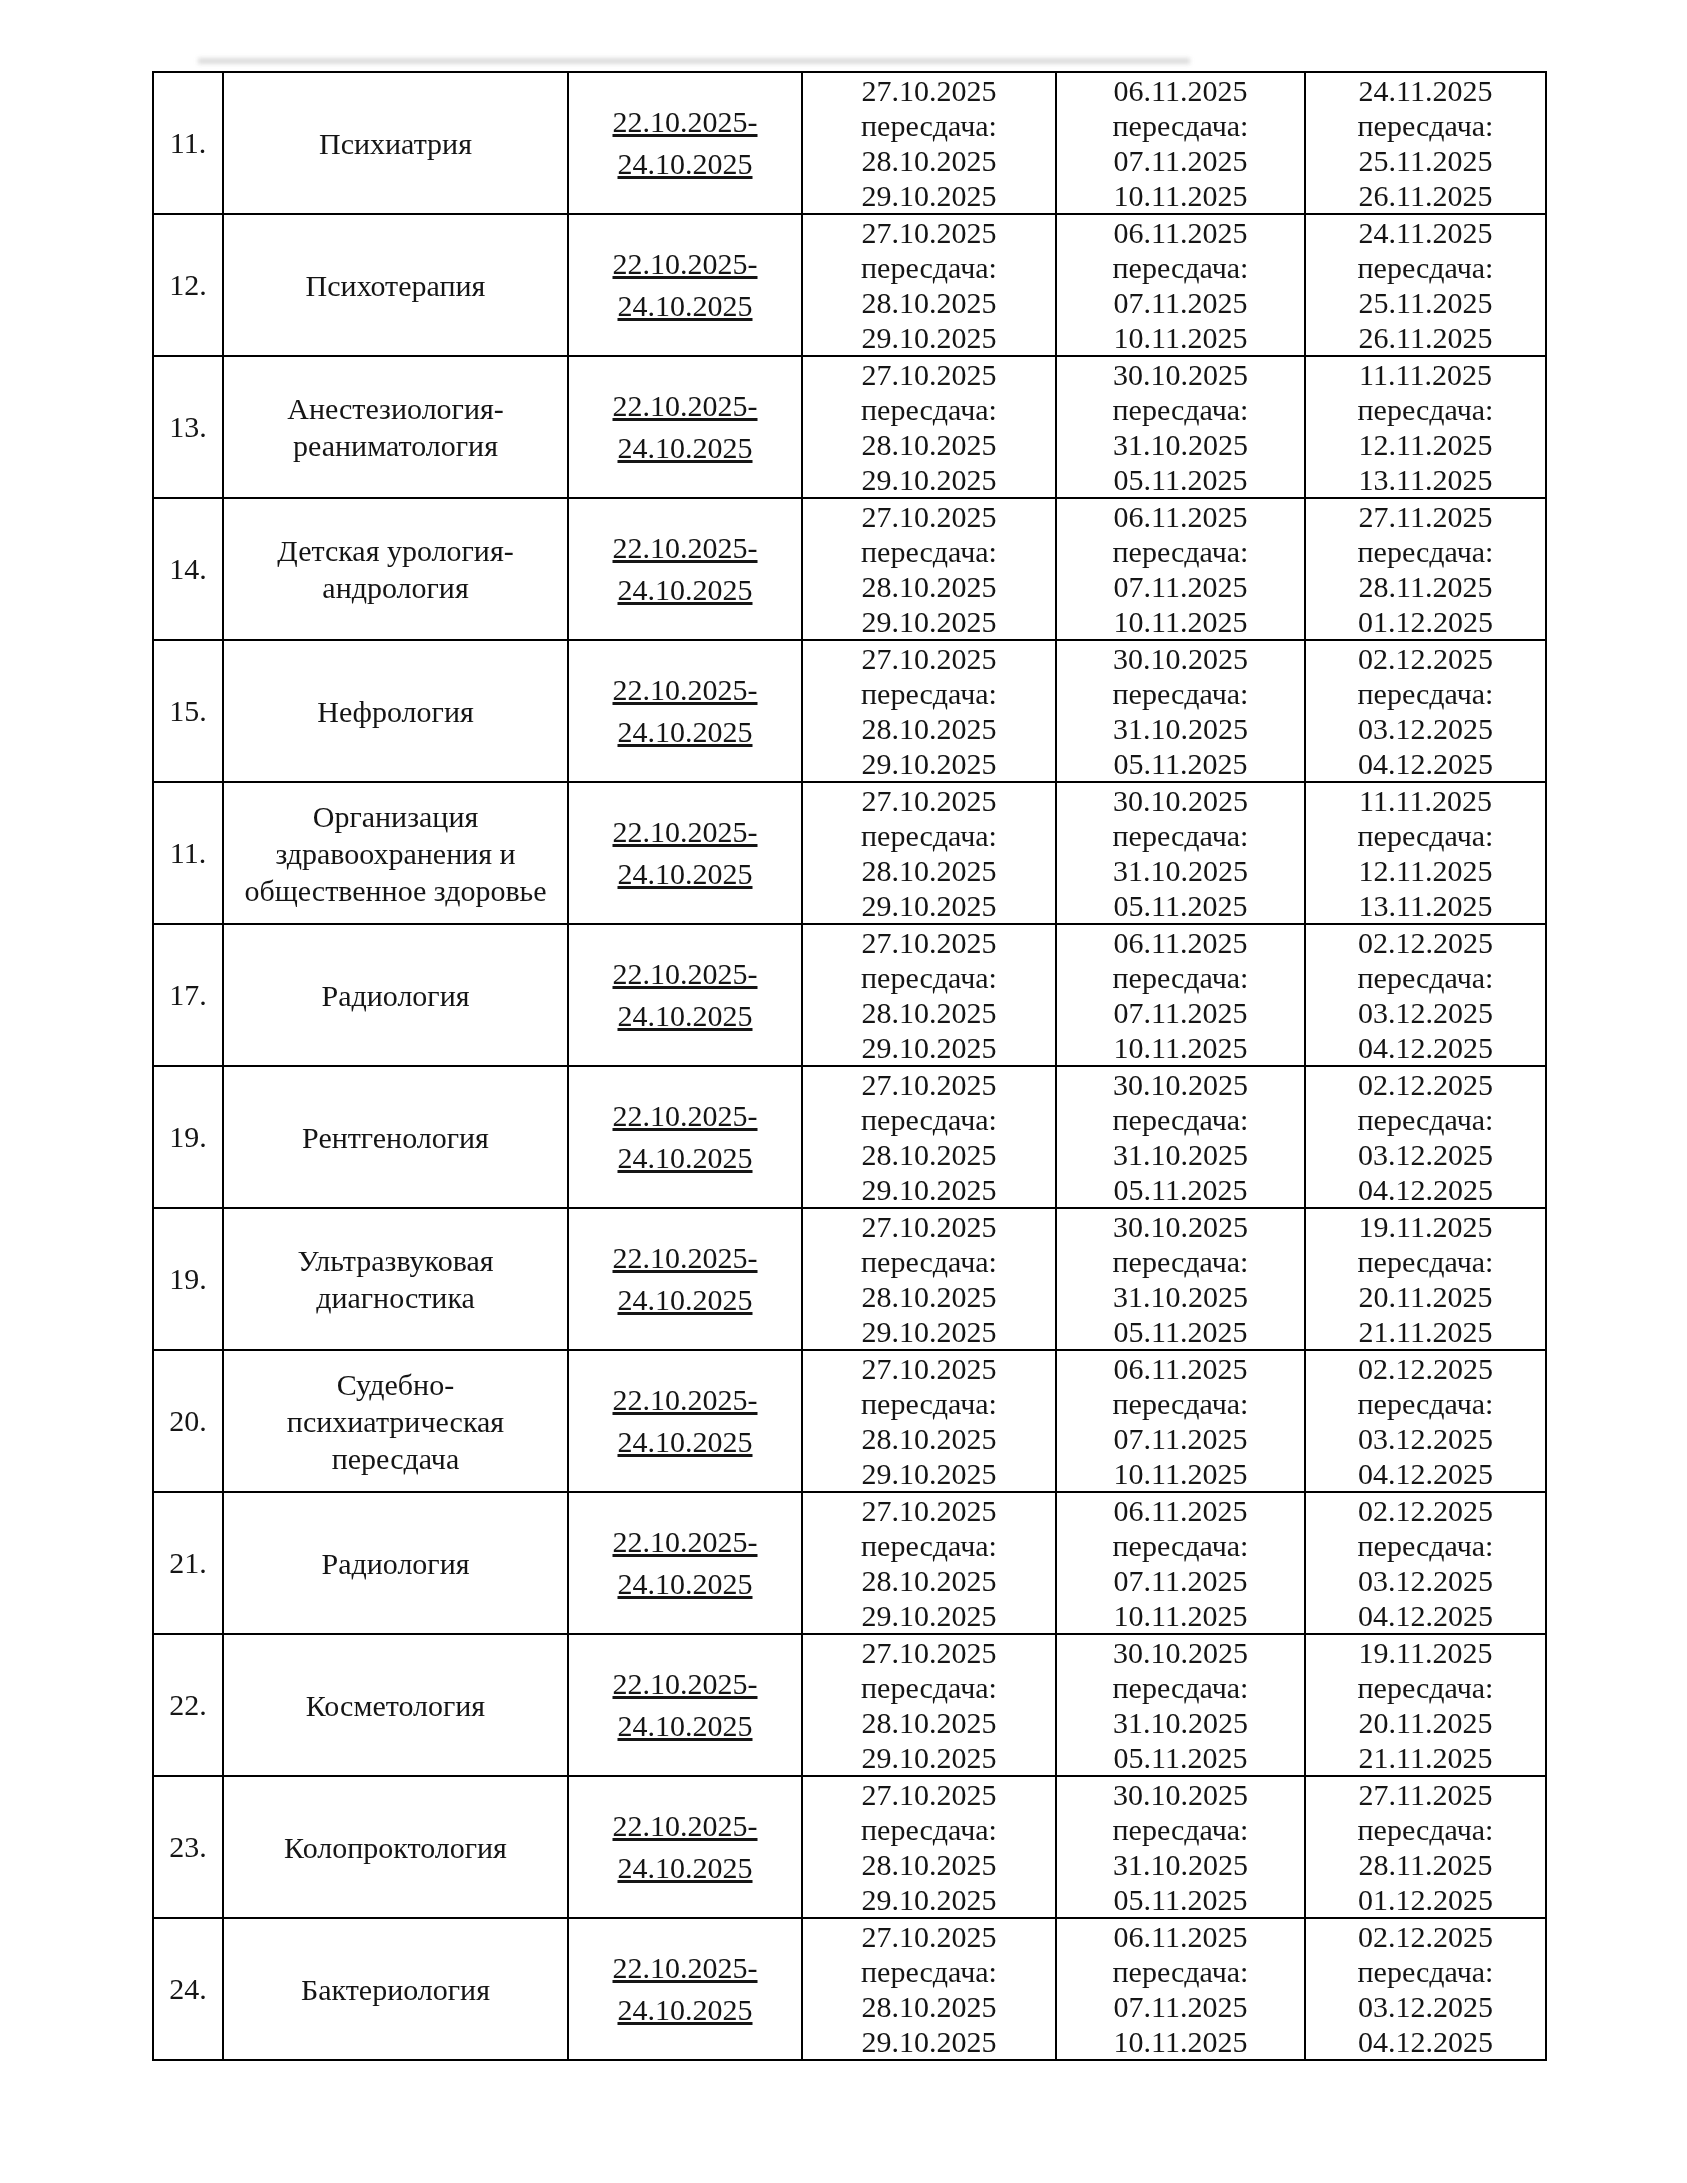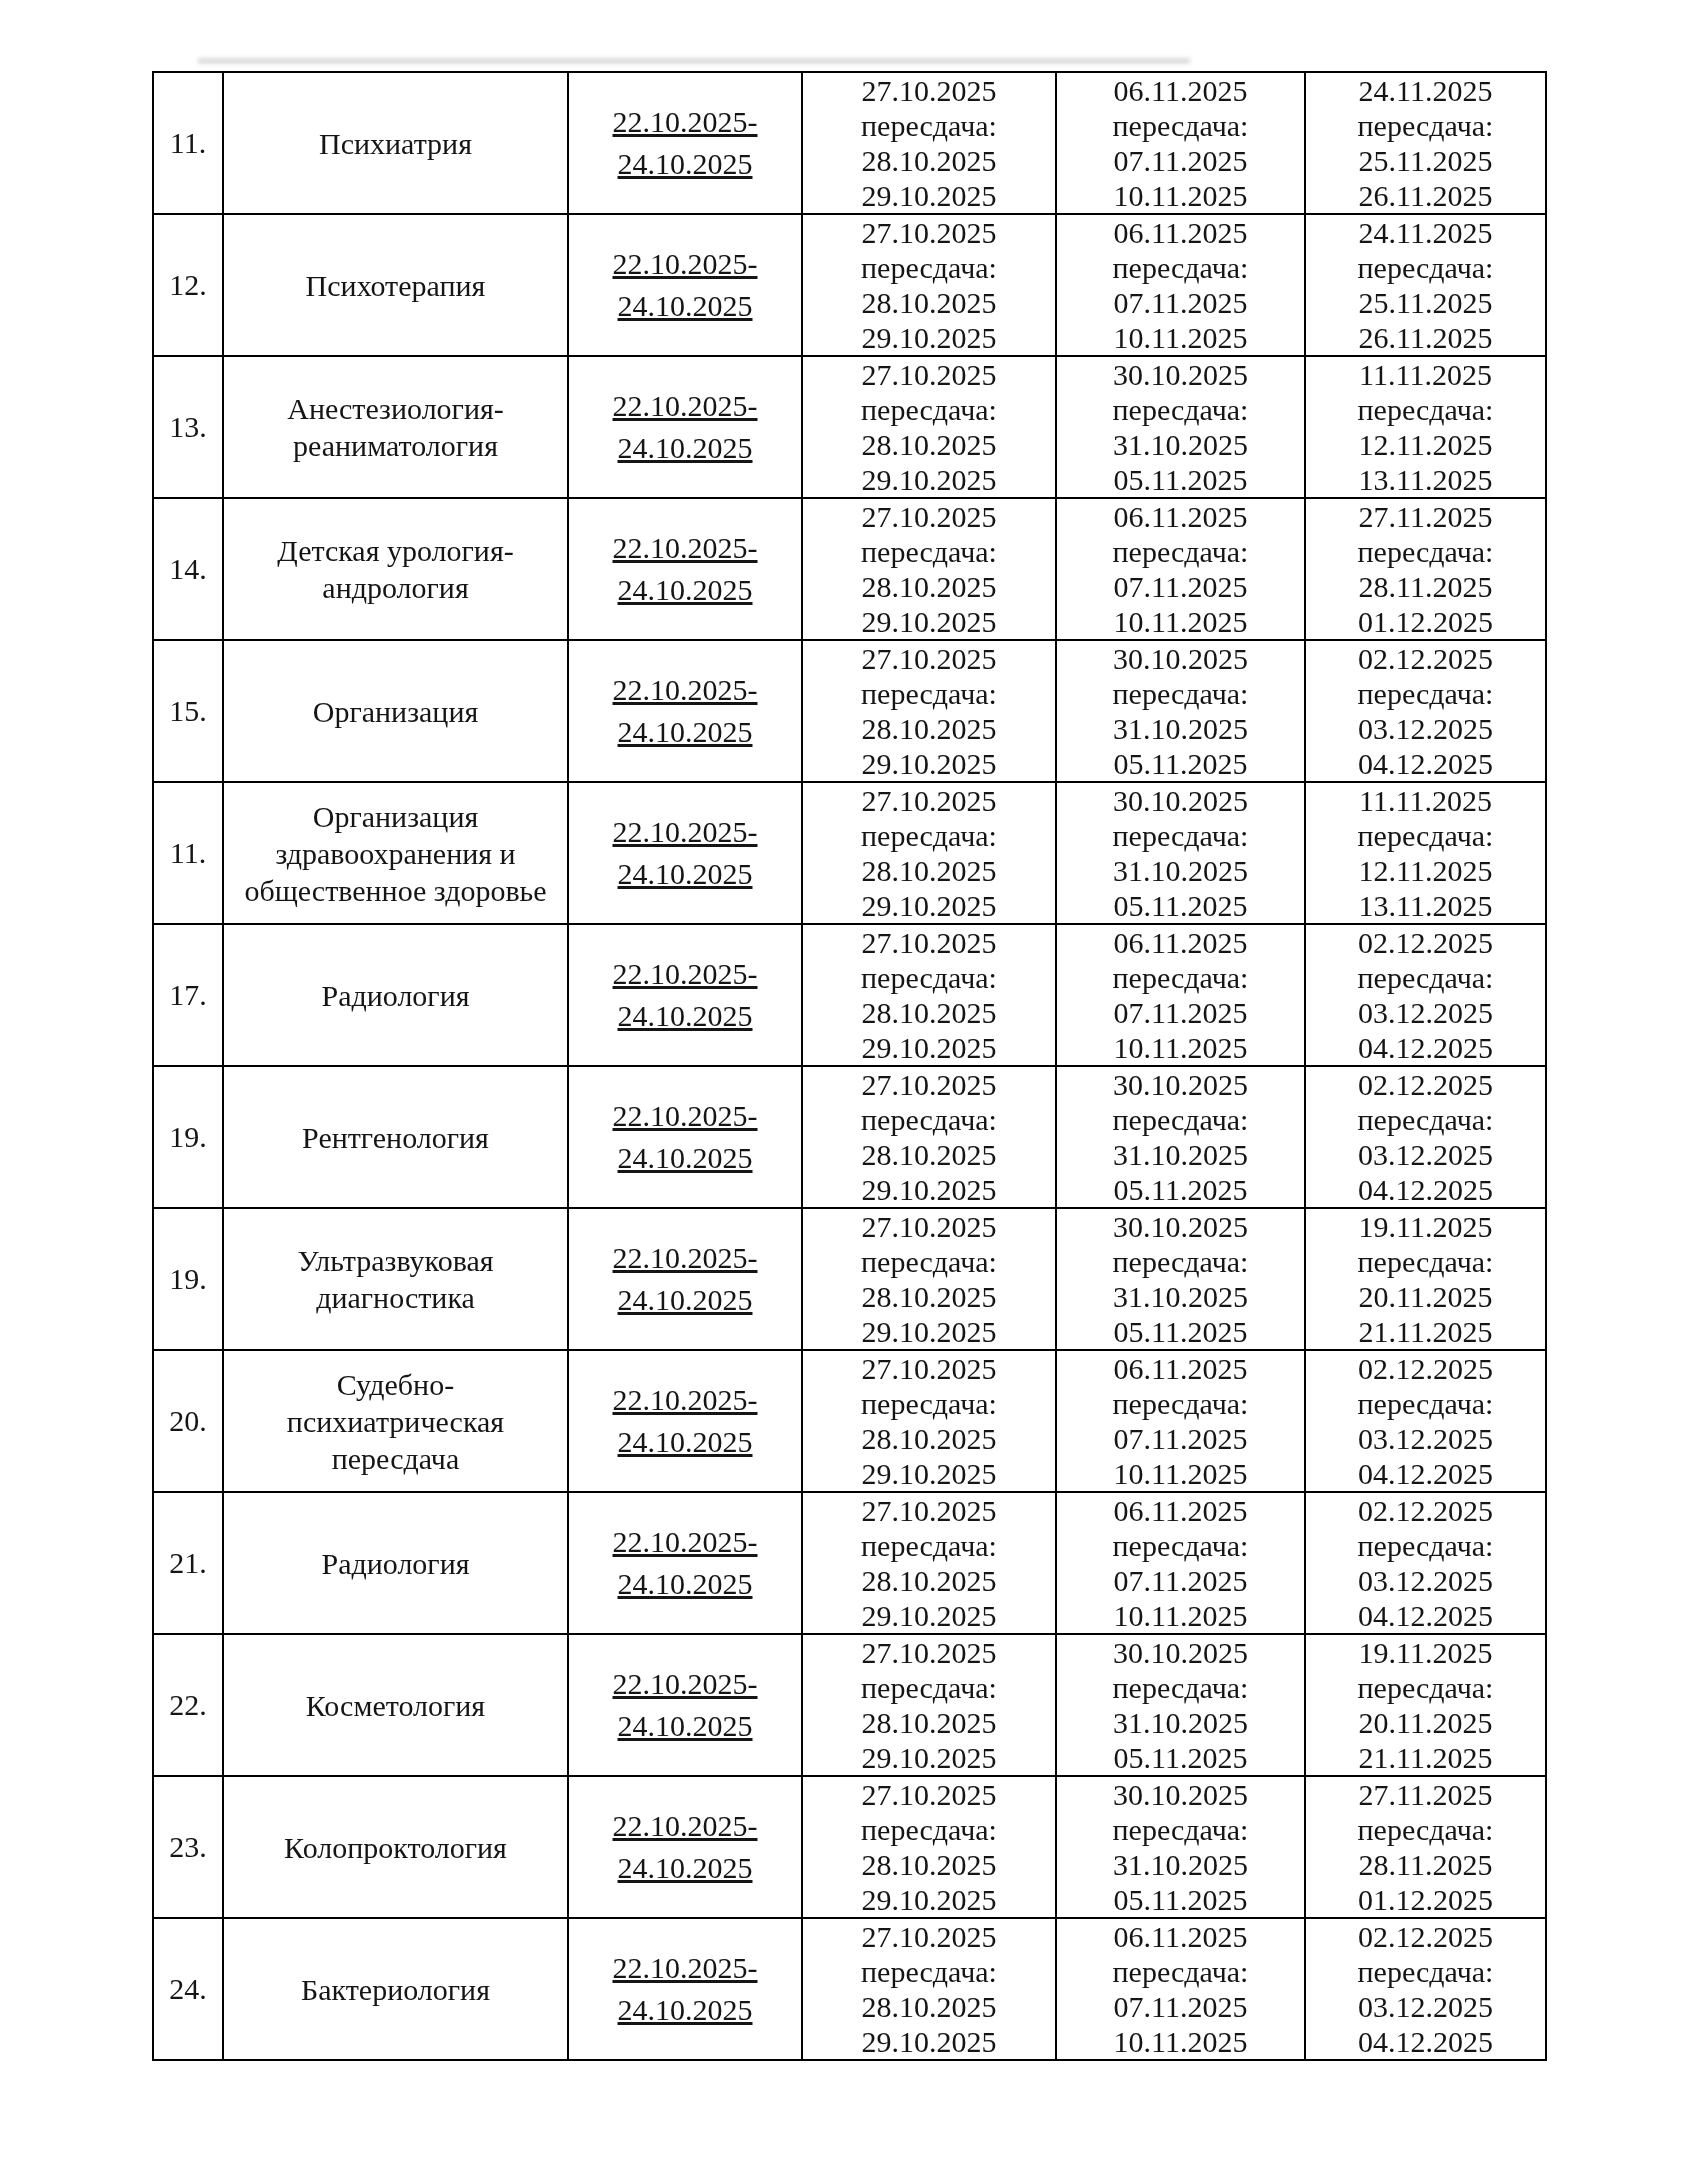--- a/index.html
+++ b/index.html
@@ -154,21 +154,21 @@
       <td class="c-dates">
             <div class="line">27.11.2025</div>
             <div class="line">пересдача:</div>
             <div class="line">28.11.2025</div>
             <div class="line">01.12.2025</div>
           </td>
     </tr>
 
     <tr>
       <td class="c-num">15.</td>
-      <td class="c-spec">Организация</td>
+      <td class="c-spec">Нефрология</td>
       <td class="c-period">
             <div class="line">22.10.2025-</div>
             <div class="line">24.10.2025</div>
           </td>
       <td class="c-dates">
             <div class="line">27.10.2025</div>
             <div class="line">пересдача:</div>
             <div class="line">28.10.2025</div>
             <div class="line">29.10.2025</div>
           </td>

